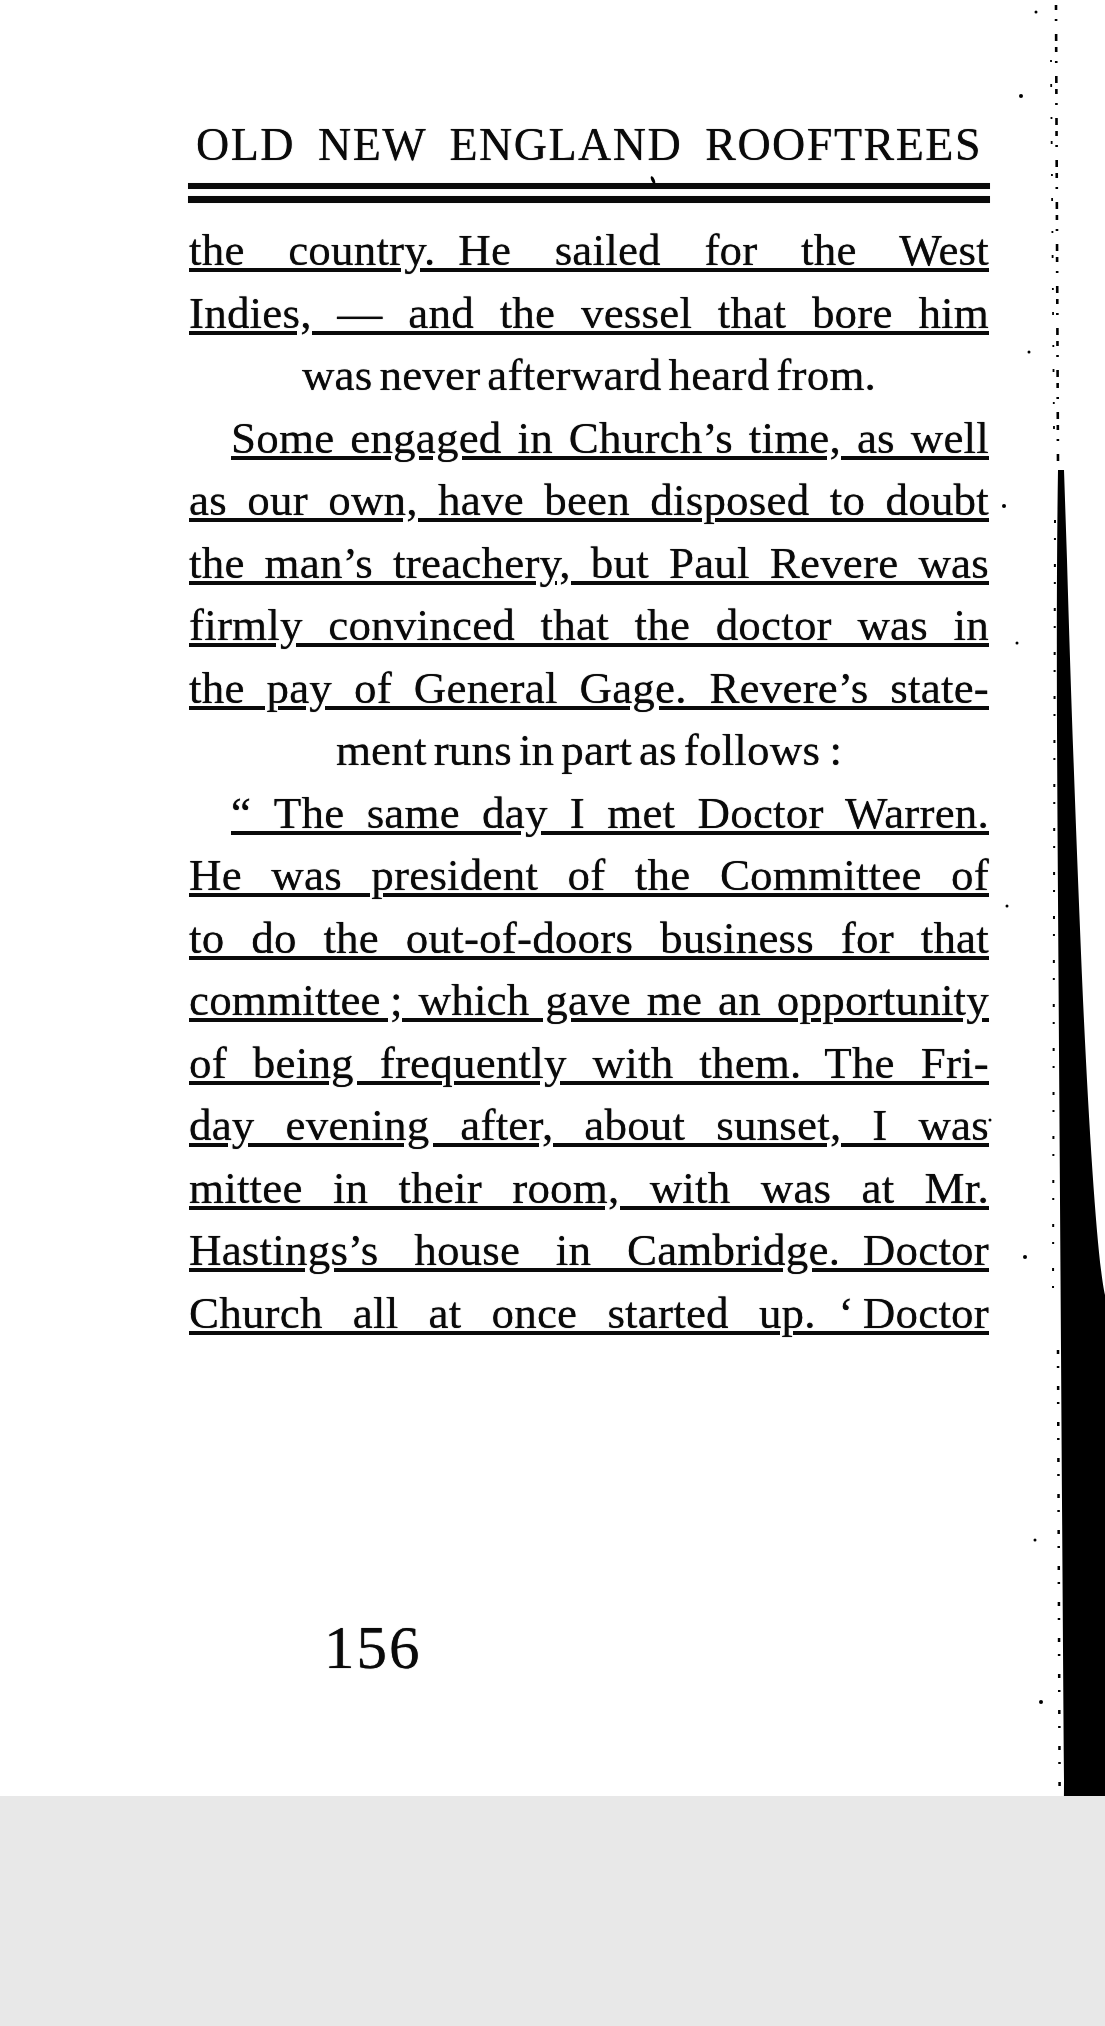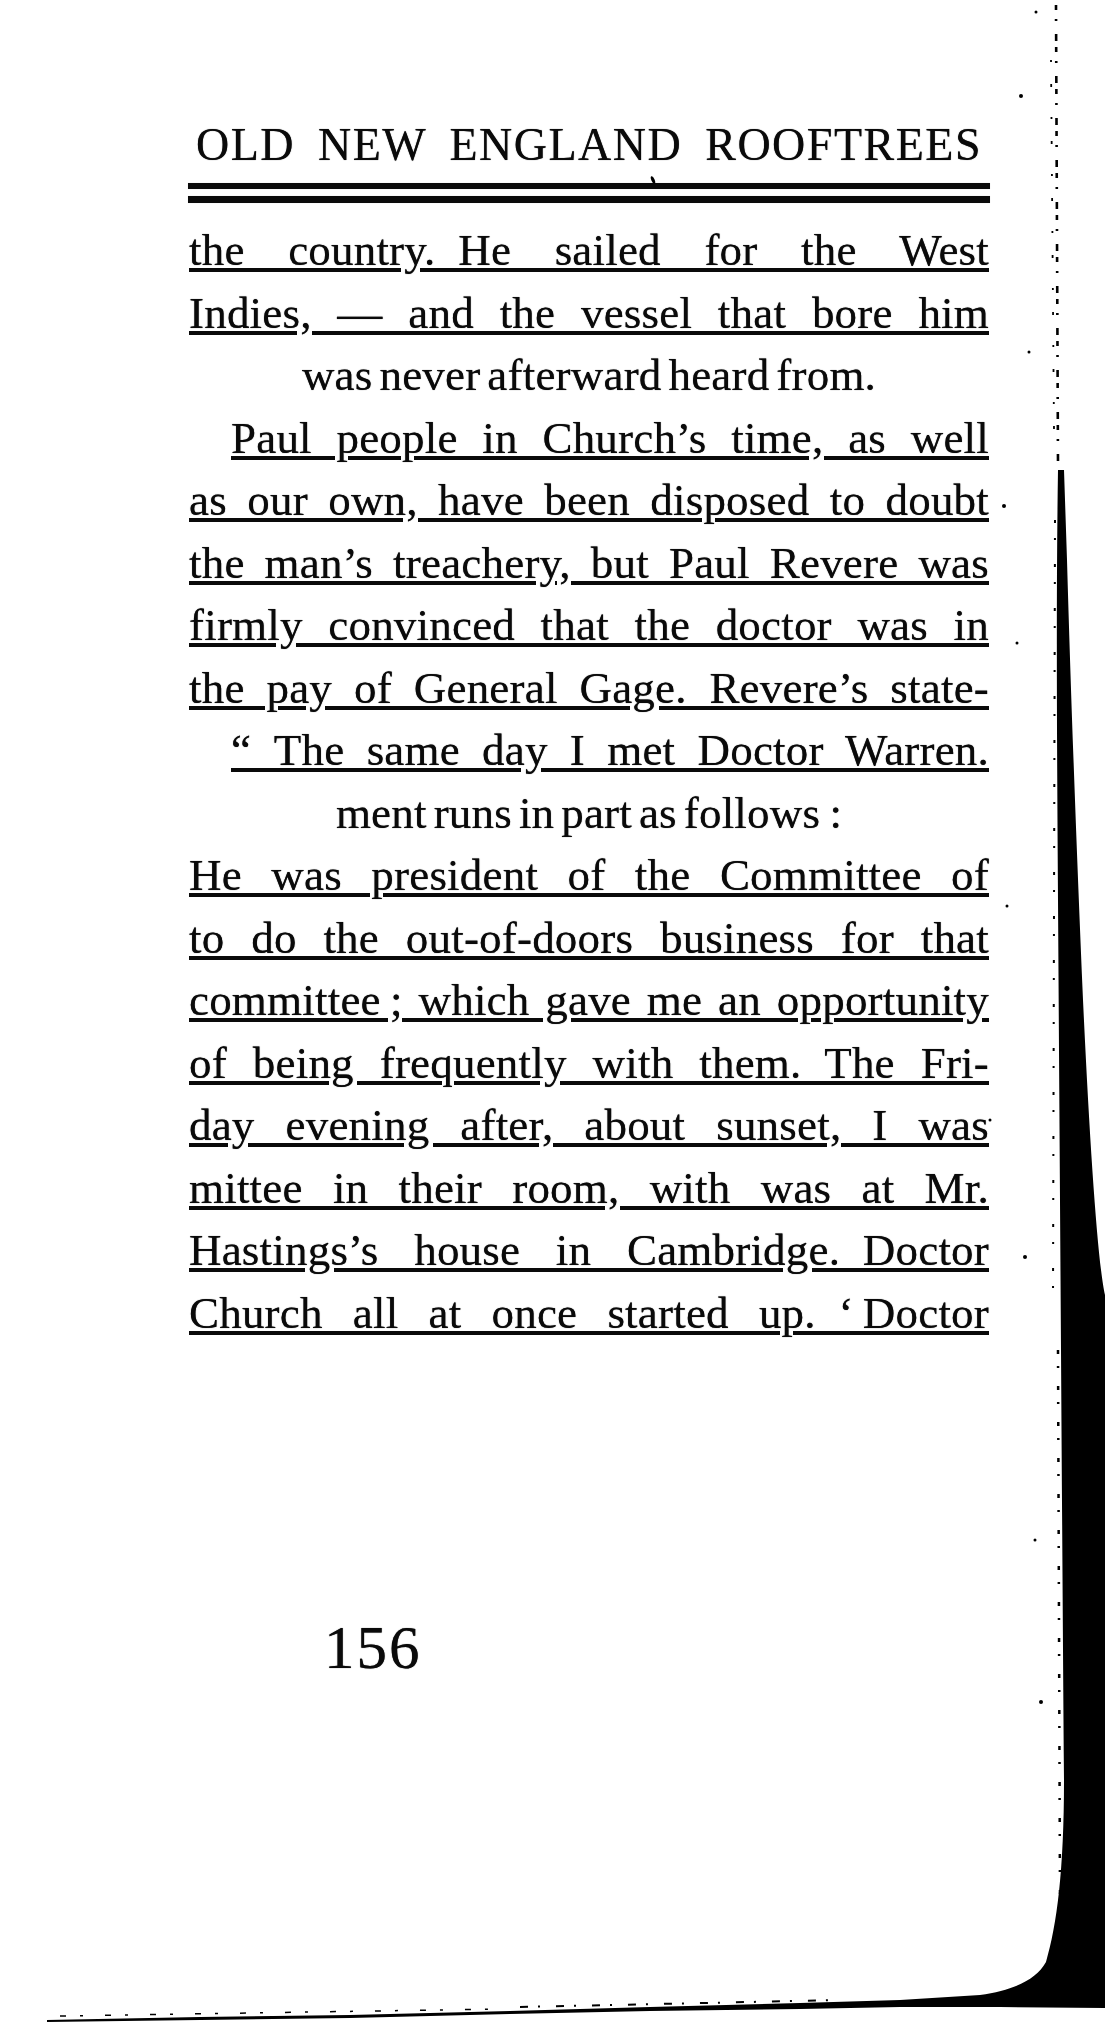--- a/index.html
+++ b/index.html
@@ -1,18 +1,18 @@
 <!DOCTYPE html>
 <html><head>
 <meta charset="utf-8">
 <style>
   html,body{margin:0;padding:0;background:#e8e8e8;}
   #page{
     position:relative;
-    width:1105px;height:2026px;
+    width:1105px;height:1796px;
     background:#ffffff;
     overflow:hidden;
     font-family:"Liberation Serif", serif;
     color:#0a0a0a;
   }
   #header-title{
     position:absolute;
     left:188px;top:120px;width:802px;
     font-size:46px;line-height:50px;
     letter-spacing:1.5px;word-spacing:10px;
@@ -67,27 +67,27 @@
 
   <div id="header-title">OLD NEW ENGLAND ROOFTREES</div>
 
   <div id="rule-top" class="rule"></div>
   <div id="rule-bottom" class="rule"></div>
 
   <div id="text-block">
       <div class="line j">the country. He sailed for the West</div>
       <div class="line j">Indies, — and the vessel that bore him</div>
       <div class="line l">was never afterward heard from.</div>
-      <div class="line j ind">Paul people in Church’s time, as well</div>
+      <div class="line j ind">Some engaged in Church’s time, as well</div>
       <div class="line j">as our own, have been disposed to doubt</div>
       <div class="line j">the man’s treachery, but Paul Revere was</div>
       <div class="line j">firmly convinced that the doctor was in</div>
       <div class="line j">the pay of General Gage. Revere’s state-</div>
+      <div class="line l">ment runs in part as follows :</div>
       <div class="line j ind">“ The same day I met Doctor Warren.</div>
-      <div class="line l">ment runs in part as follows :</div>
       <div class="line j">He was president of the Committee of</div>
       <div class="line j">to do the out-of-doors business for that</div>
       <div class="line j">committee ; which gave me an opportunity</div>
       <div class="line j">of being frequently with them. The Fri-</div>
       <div class="line j">day evening after, about sunset, I was</div>
       <div class="line j">mittee in their room, with was at Mr.</div>
       <div class="line j">Hastings’s house in Cambridge. Doctor</div>
       <div class="line j">Church all at once started up. ‘ Doctor</div>
     </div>
 

